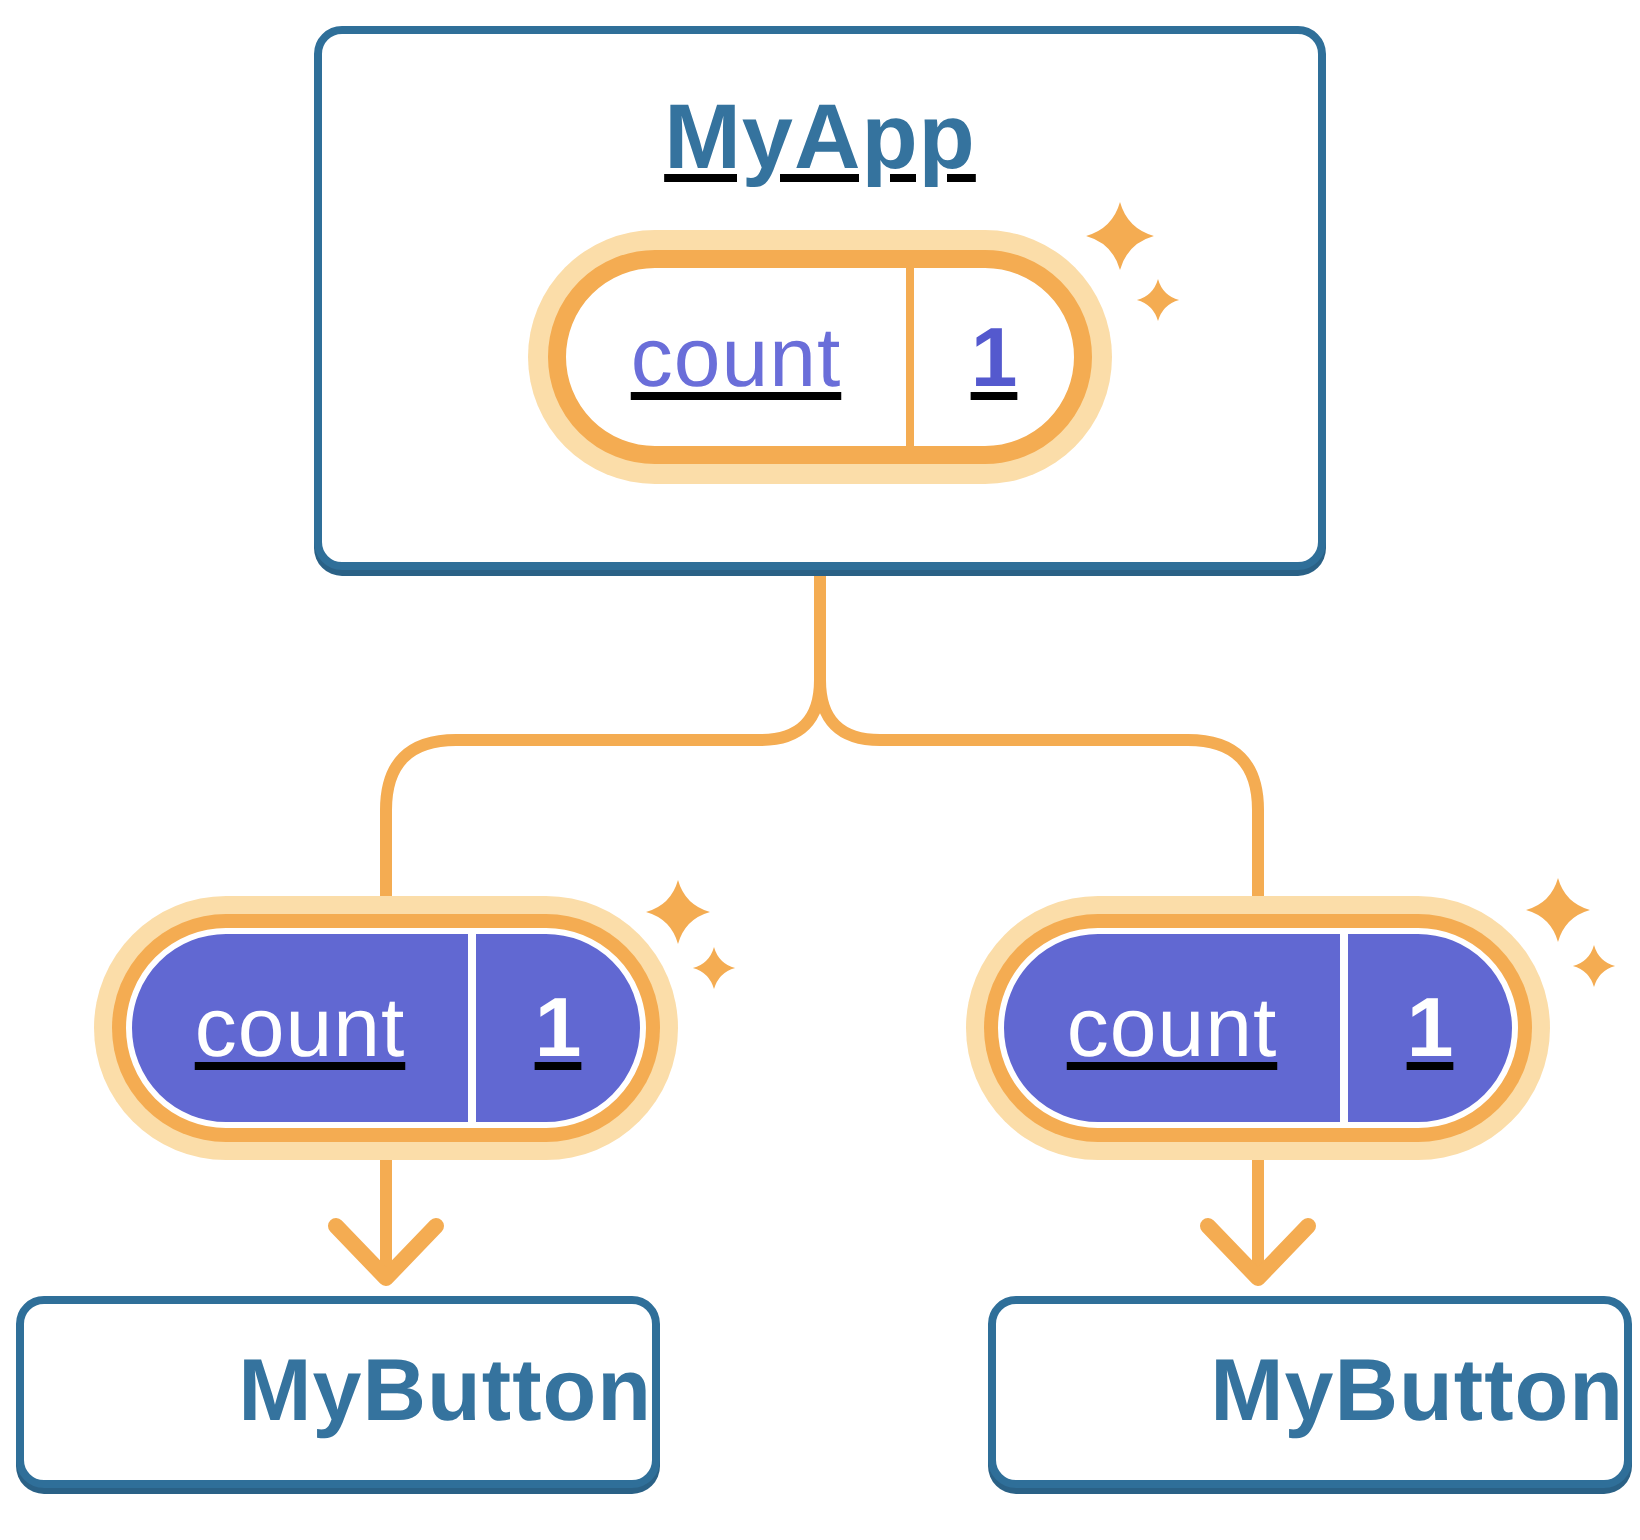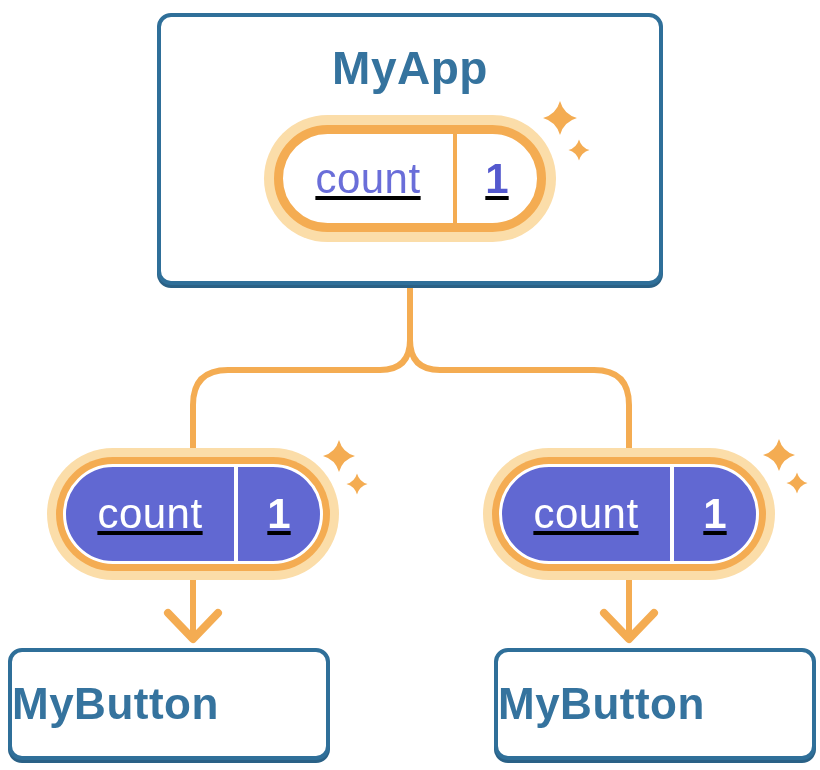--- a/index.html
+++ b/index.html
@@ -21,24 +21,24 @@
 
   .conn{fill:none;stroke:var(--orange);stroke-width:6;stroke-linecap:round;}
   .arrowhead{fill:none;stroke:var(--orange);stroke-width:8;stroke-linecap:round;stroke-linejoin:round;}
   .sparkle{fill:var(--orange);}
 
   .card{
     position:absolute;z-index:2;background:#ffffff;
     border:4px solid var(--blue-border);border-radius:14px;
     box-shadow:0 3px 0 var(--blue-edge);
   }
-  .card-root{left:157px;top:13px;width:506px;height:272px;}
+  .card-root{left:157px;top:13px;width:506px;height:272px;text-decoration:underline;}
   .card-title{margin-top:24px;text-align:center;font-size:46px;font-weight:700;
     letter-spacing:0.5px;color:var(--blue-text);}
-  .card-btn{width:322px;height:112px;display:flex;align-items:center;justify-content:flex-start;}
+  .card-btn{width:322px;height:96px;display:flex;align-items:center;justify-content:flex-end;}
   .card-btn-left{left:8px;top:648px;}
   .card-btn-right{left:494px;top:648px;}
   .btn-title{font-size:44px;font-weight:700;letter-spacing:0.5px;color:var(--blue-text);}
 
   .pill{
     position:absolute;z-index:2;display:flex;align-items:stretch;
     border-radius:999px;overflow:hidden;
   }
   .pill-state{
     left:274px;top:125px;width:272px;height:107px;

